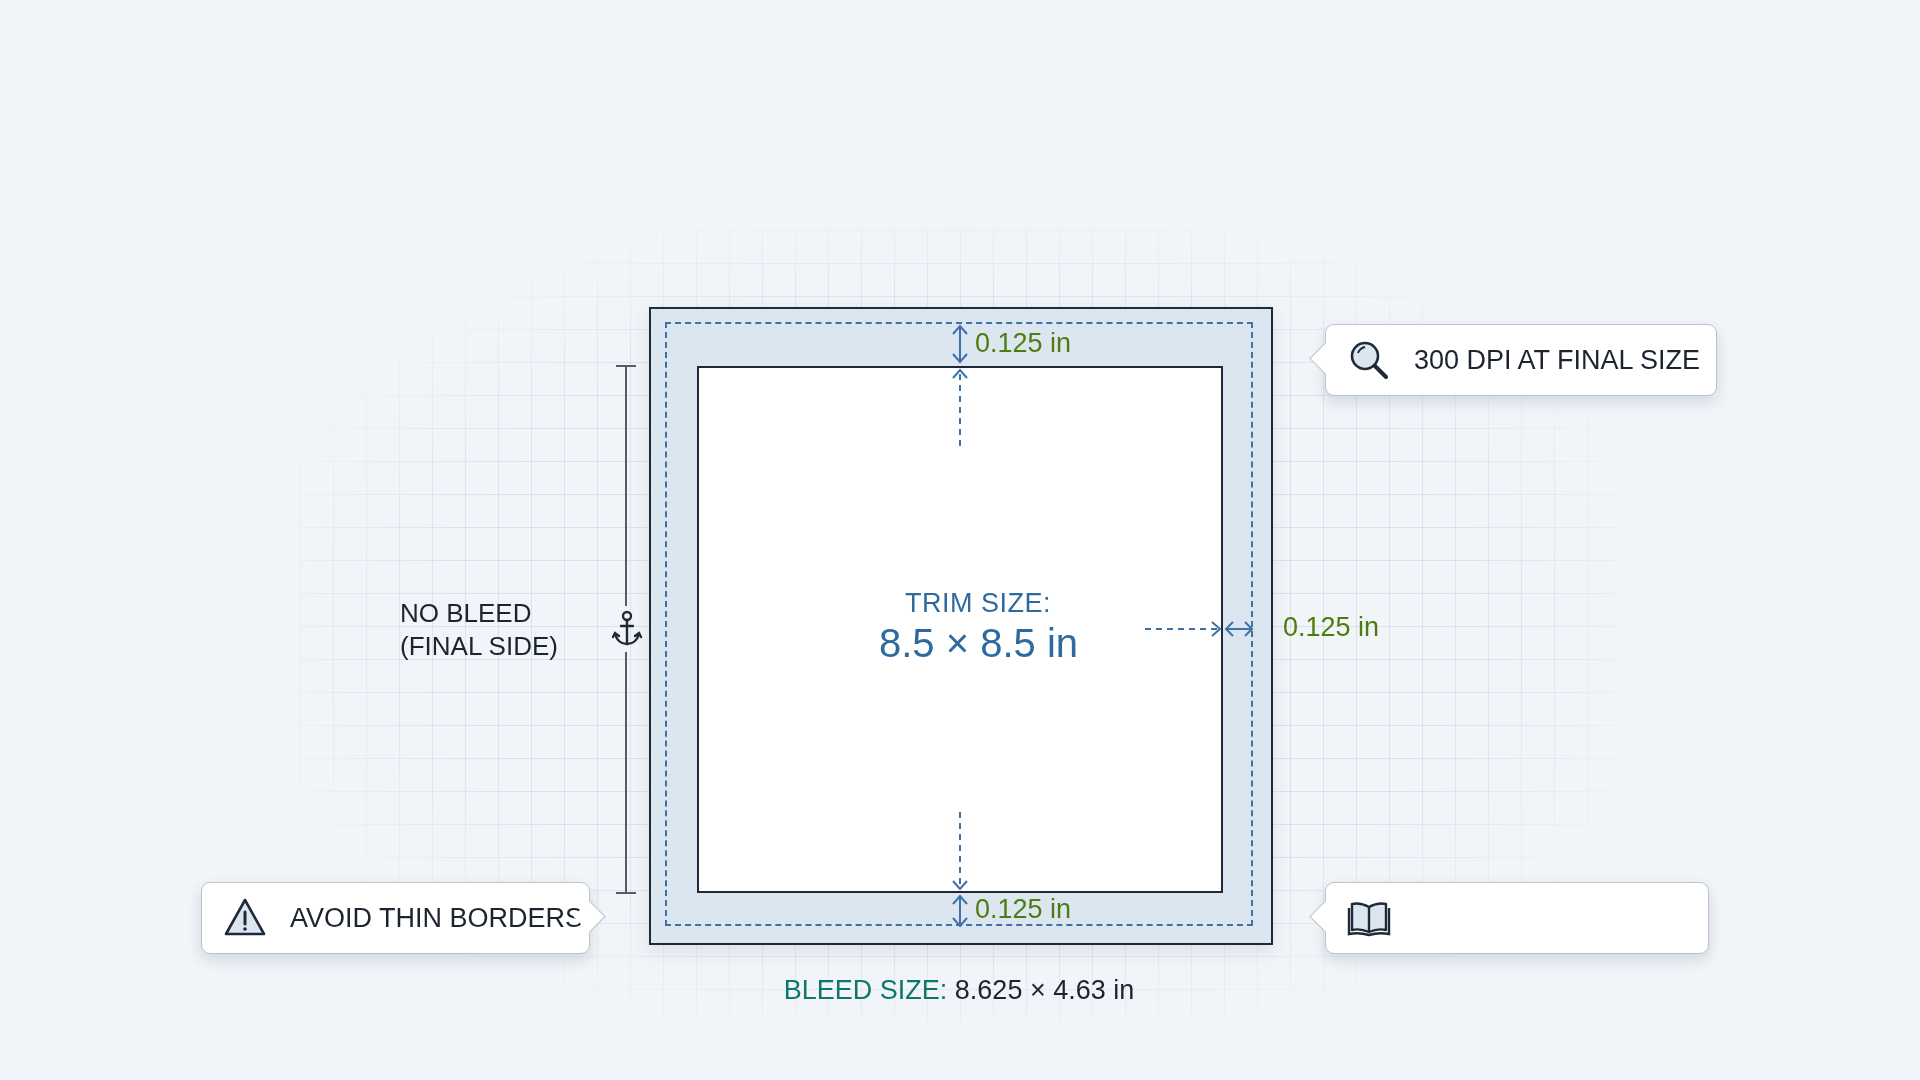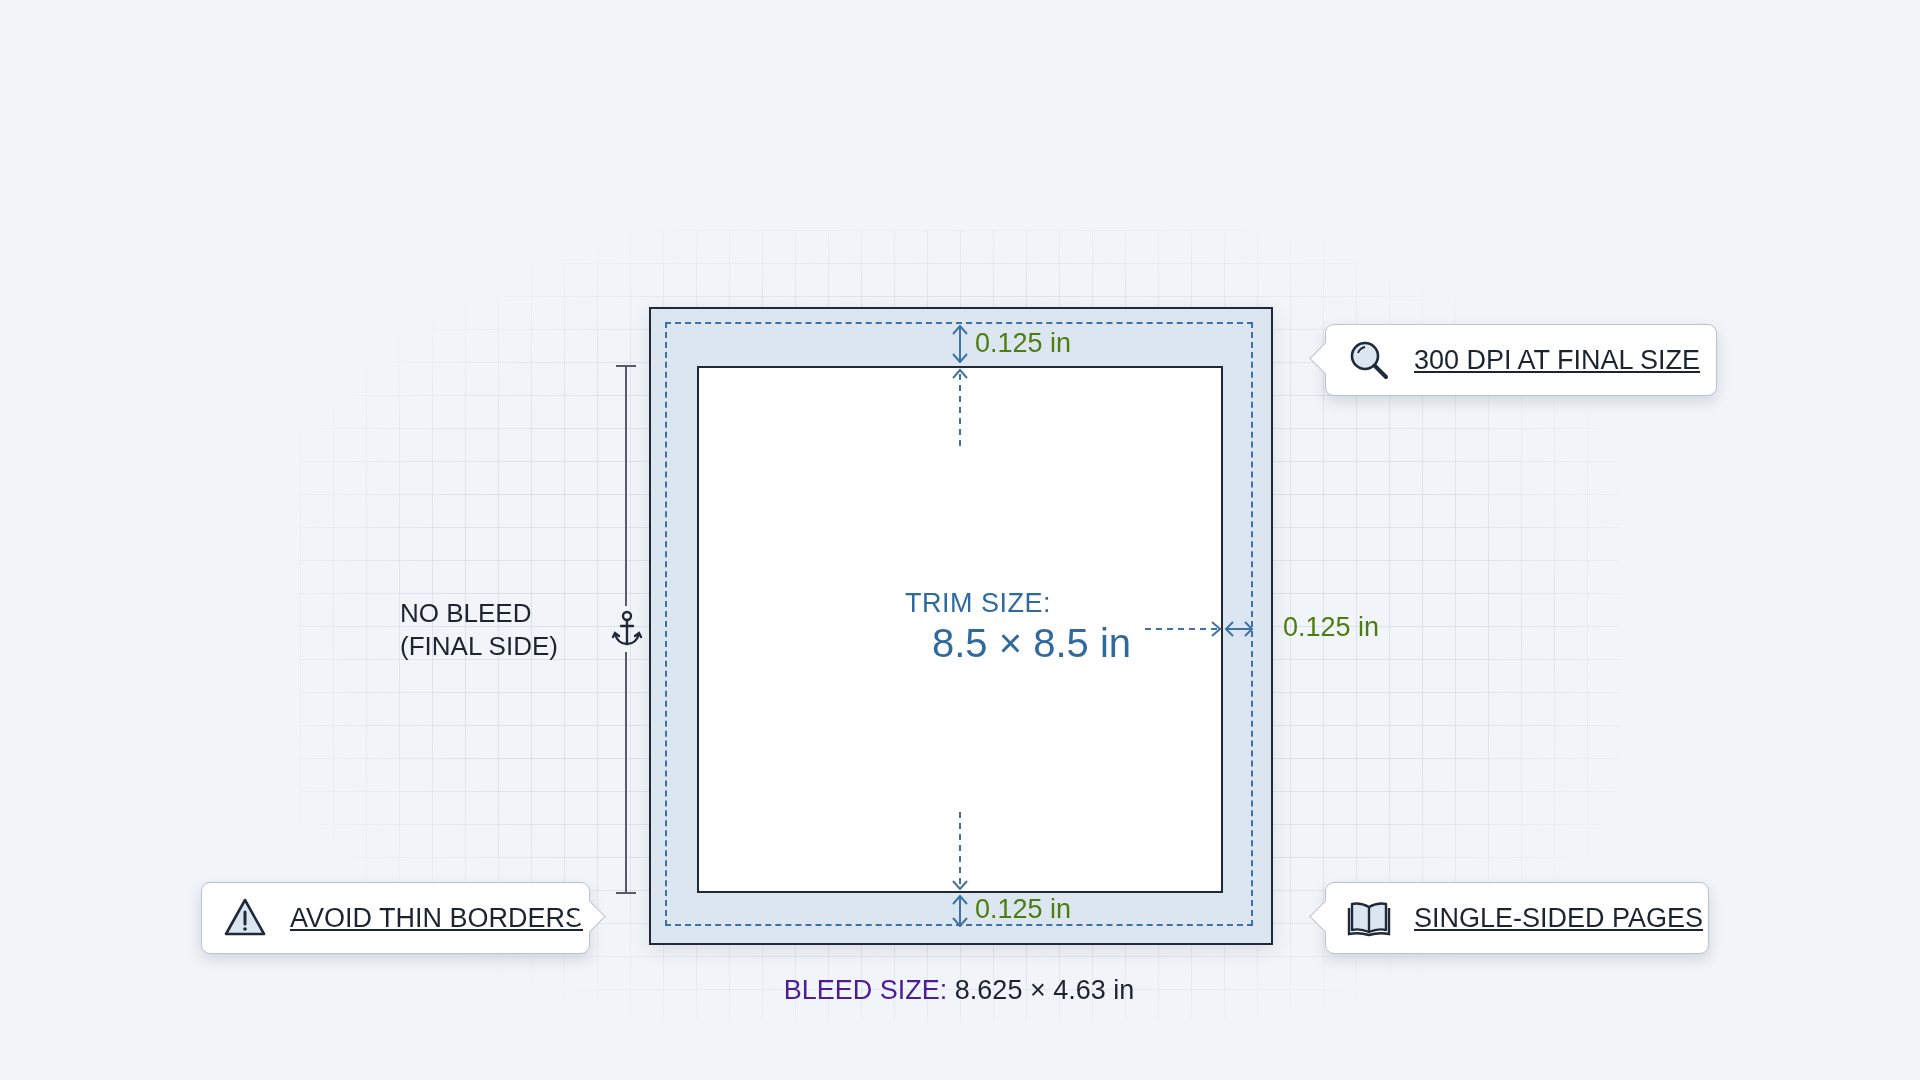--- a/index.html
+++ b/index.html
@@ -27,28 +27,28 @@
     position:absolute; left:665px; top:322px; width:588px; height:604px;
     border:2px dashed #3f72a3; box-sizing:border-box;
   }
   .trim-box {
     position:absolute; left:697px; top:366px; width:526px; height:527px;
     border:2px solid #1f2a38; background:#ffffff; box-sizing:border-box;
   }
   .txt { position:absolute; white-space:nowrap; }
   .meas { font-size:27px; color:#4d7c0f;text-align:center; }
   .trim-label { left:697px; width:562px; text-align:center; top:588px; font-size:27px; color:#2f6a9f; letter-spacing:0.5px; }
-  .trim-value { left:723px; width:617px; text-align:center; top:621px; font-size:40px; color:#2f6a9f; }
+  .trim-value { left:670px; width:617px; text-align:center; top:621px; font-size:40px; color:#2f6a9f; }
   .bleed-size { top:975px; left:649px; width:620px; text-align:center; font-size:27px; }
-  .bleed-size .k { color:#4c1d95; }
+  .bleed-size .k { color:#0f766e; }
   .spine { left:400px; width:196px; text-align:left; top:597px; font-size:26px; line-height:33px; }
   .callout {
     position:absolute; height:72px; background:#fff; border:1.5px solid #b9c2cd; border-radius:9px;
     box-shadow: 0 6px 14px rgba(40,60,90,0.15);
-    display:flex; align-items:center; box-sizing:border-box; font-size:27px; color:#1c2430;text-decoration:underline;
+    display:flex; align-items:center; box-sizing:border-box; font-size:27px; color:#1c2430;
   }
   .callout .ic { width:46px; height:46px; margin-left:20px; margin-right:22px; }
   .ptr-l::before, .ptr-r::before {
     content:""; position:absolute; top:22px; width:22px; height:22px; background:#fff;
     border:1.5px solid #b9c2cd; transform:rotate(45deg);
   }
   .ptr-l::before { left:-12px; border-right:none; border-top:none; }
   .ptr-r::before { right:-12px; border-left:none; border-bottom:none; }
   svg.overlay { position:absolute; left:0; top:0; }
 </style>
@@ -136,14 +136,13 @@
   </svg>
   <span>AVOID THIN BORDERS</span>
 </div>
 
 <div class="callout ptr-l" style="left:1325px;top:882px;width:384px;">
   <svg class="ic" viewBox="0 0 46 46">
     <path d="M23 12 Q14 7 6 9 L6 35 Q14 33 23 37 Q32 33 40 35 L40 9 Q32 7 23 12 Z" fill="#dce6f1" stroke="#1f2a38" stroke-width="2.4" stroke-linejoin="round"></path>
     <line x1="23" y1="12" x2="23" y2="37" stroke="#1f2a38" stroke-width="2.4"></line>
     <path d="M3 13 L3 39 Q13 37 23 40 Q33 37 43 39 L43 13" fill="none" stroke="#1f2a38" stroke-width="2.4"></path>
   </svg>
-  <span>SINGLE-SIDED PAGES</span>
 </div>
 
 </body></html>

